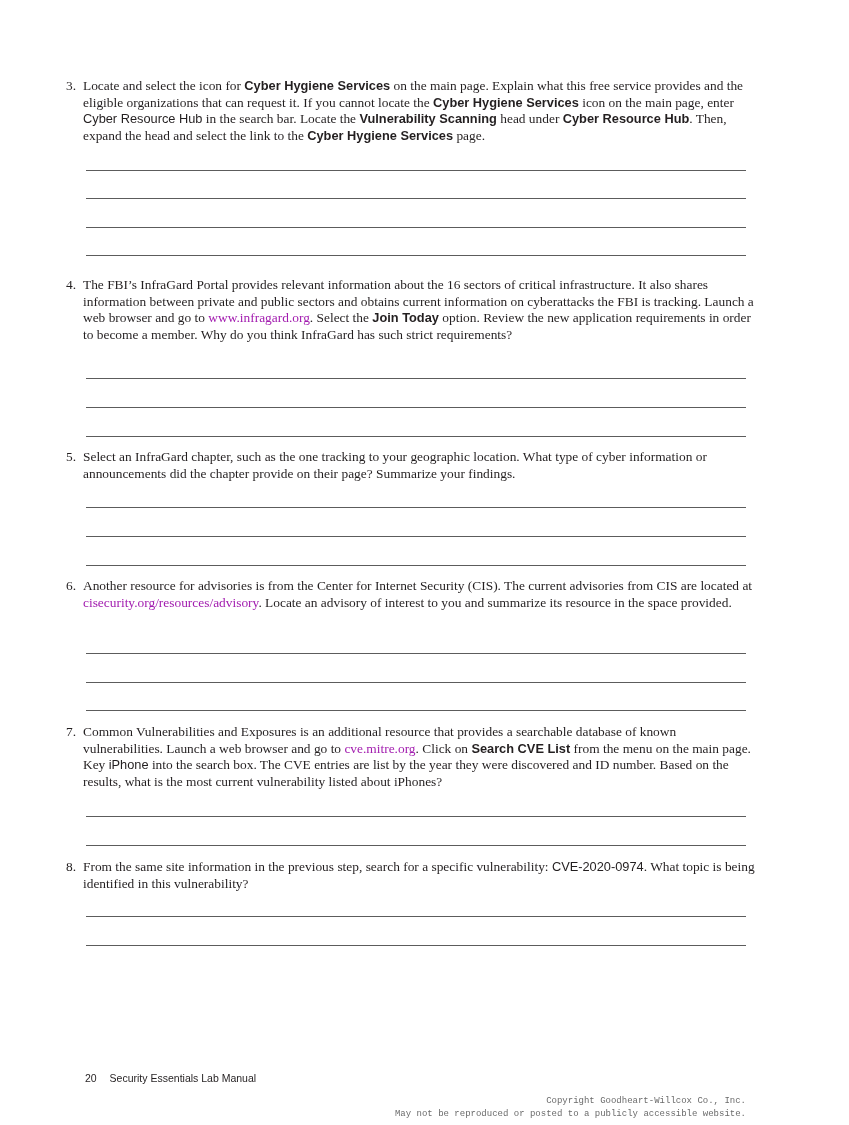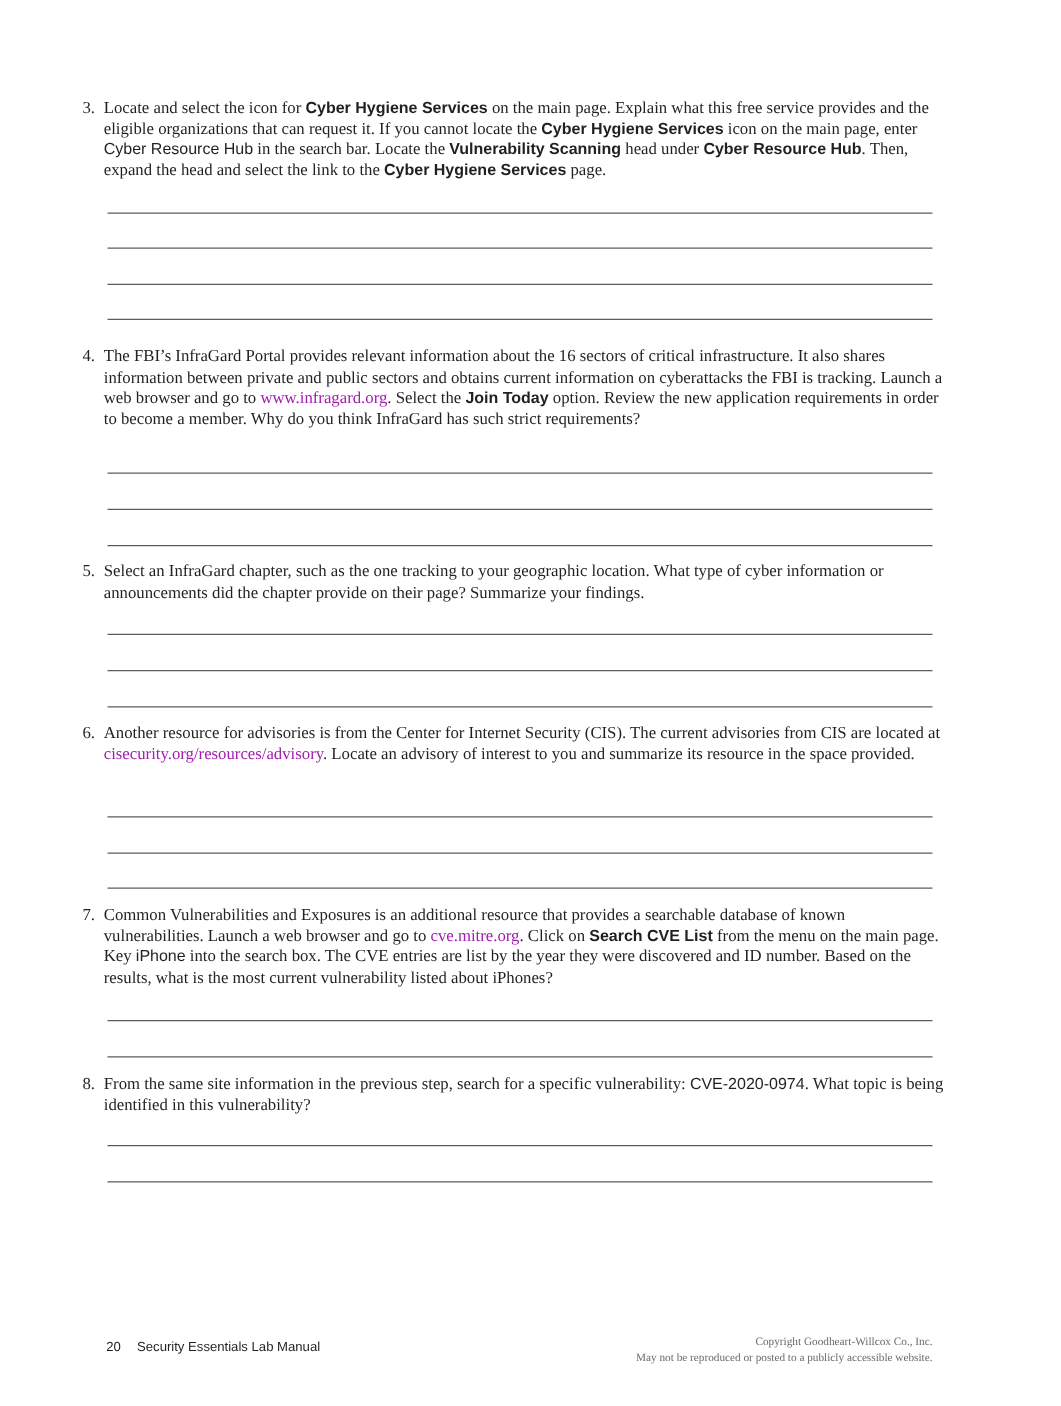--- a/index.html
+++ b/index.html
@@ -21,22 +21,22 @@
     position: absolute; left: 86px; width: 660px; height: 0;
     border-top: 1px solid #5c5c5c;
   }
   .footer-left {
     position: absolute; left: 57px; top: 1072px;
     font-family: "Liberation Sans", "DejaVu Sans", sans-serif;
     font-size: 10.5px; color: #231f20; margin-left: 28px;
   }
   .footer-left .page-num { margin-right: 10px; }
   .footer-right {
-    position: absolute; right: 103px; top: 1067px; text-align: right;
-    font-family: Liberation Serif, serif;
+    position: absolute; right: 103px; top: 1095px; text-align: right;
+    font-family: Liberation Mono, monospace;
     font-size: 9px; line-height: 12.5px; color: #6b6b6b;
   }
 </style>
 </head>
 <body>
 
 <div id="page">
     <div class="question" style="top: 78px;">
       <span class="q-num">3.</span>
       <span class="q-text"><span>Locate and select the icon for </span><span class="sans-b">Cyber Hygiene Services</span><span> on the main page. Explain what this free service provides and the eligible organizations that can request it. If you cannot locate the </span><span class="sans-b">Cyber Hygiene Services</span><span> icon on the main page, enter </span><span class="sans">Cyber Resource Hub</span><span> in the search bar. Locate the </span><span class="sans-b">Vulnerability Scanning</span><span> head under </span><span class="sans-b">Cyber Resource Hub</span><span>. Then, expand the head and select the link to the </span><span class="sans-b">Cyber Hygiene Services</span><span> page.</span></span>

